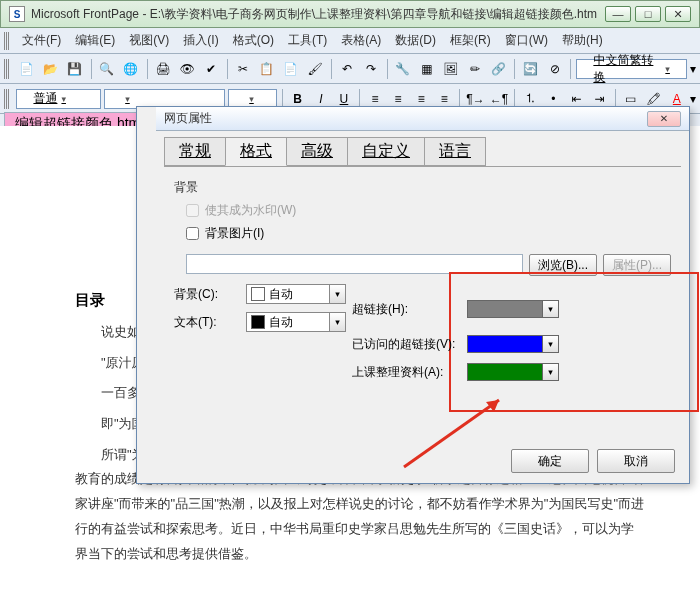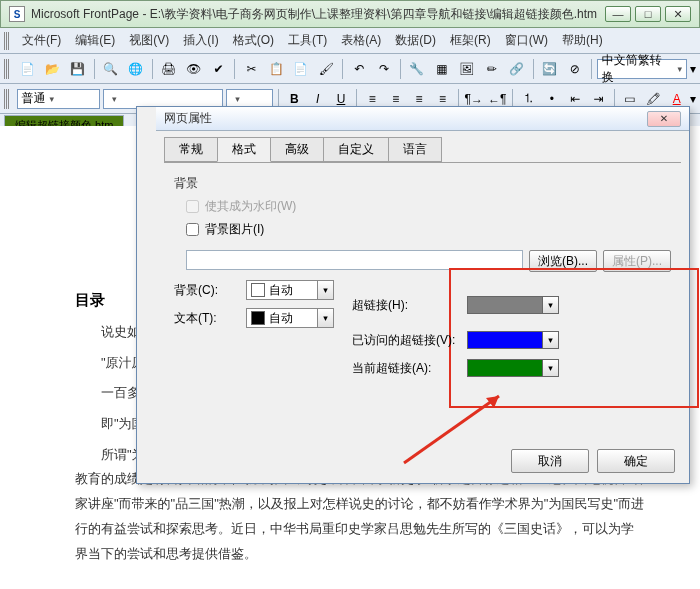--- a/index.html
+++ b/index.html
@@ -12,59 +12,59 @@
 .titlebar .winbtn { width: 26px; height: 16px; border: 1px solid #5a8a5a; background: linear-gradient(#fff,#d0e8d0); border-radius: 2px; display: flex; align-items: center; justify-content: center; font-size: 11px; color: #333; }
 
 .menubar { height: 26px; background: #e8eef6; border-bottom: 1px solid #a0b0c0; display: flex; align-items: center; padding: 0 4px; gap: 2px; }
 .menubar .grip { width: 6px; height: 18px; background: repeating-linear-gradient(90deg,#888,#888 1px,transparent 1px,transparent 2px); margin-right: 4px; }
 .menubar .menu { padding: 3px 6px; color: #333; }
 
 .toolbar { height: 30px; background: #e8eef6; border-bottom: 1px solid #a0b0c0; display: flex; align-items: center; padding: 0 4px; gap: 3px; }
 .toolbar .grip { width: 6px; height: 20px; background: repeating-linear-gradient(90deg,#888,#888 1px,transparent 1px,transparent 2px); margin-right: 4px; }
 .toolbar .tbtn { width: 22px; height: 22px; border: 1px solid transparent; border-radius: 2px; display: flex; align-items: center; justify-content: center; font-size: 12px; }
 .toolbar .sep { width: 1px; height: 20px; background: #a0b0c0; margin: 0 2px; }
-.toolbar .combo { height: 20px; border: 1px solid #7a9ac0; background: #fff; padding: 0 4px; display: flex; align-items: center; }
+.toolbar .combo { height: 20px; border: 1px solid #7a9ac0; background: #fff; padding: 0 16px; display: flex; align-items: center; text-decoration: underline; }
 .toolbar .combo .dd { margin-left: 4px; color: #555; font-size: 9px; }
 
 .tabbar { height: 22px; background: #e8eef6; display: flex; align-items: flex-end; padding: 0 4px; border-bottom: 1px solid #a0b0c0; }
-.tabbar .tab { padding: 2px 10px; border: 1px solid #a0b0c0; border-bottom: none; background: #4d7c0f; font-size: 11px; }
+.tabbar .tab { padding: 2px 10px; border: 1px solid #a0b0c0; border-bottom: none; background: #f9a8d4; font-size: 14px; }
 
 .breadcrumb { height: 20px; background: #a890c0; display: flex; align-items: center; padding: 0 4px; gap: 2px; border-bottom: 1px solid #888; color: #fff; font-size: 11px; }
 .breadcrumb .crumb { padding: 1px 6px; background: rgba(255,255,255,0.15); border: 1px solid rgba(0,0,0,0.1); }
 .breadcrumb .crumb.body { background: #ffe080; color: #333; font-weight: bold; }
 
 .doc-area { position: absolute; left: 0; top: 126px; width: 700px; height: 463px; background: #fff; padding: 25px 55px 20px 75px; overflow: hidden; }
 .doc-area h3 { font-size: 15px; margin: 140px 0 10px; }
 .doc-area p { font-size: 13px; color: #333; line-height: 1.9; text-indent: 2em; margin-top: 6px; }
 
 
 .dialog { position: absolute; left: 136px; top: 106px; width: 554px; height: 378px; background: #f0f0f0; border: 1px solid #6a8ab0; box-shadow: 3px 3px 8px rgba(0,0,0,0.25); padding-left: 19px; }
 .dialog .dlg-title { height: 24px; background: linear-gradient(#fff,#dce8f8); border-bottom: 1px solid #a0b0c0; display: flex; align-items: center; padding: 0 8px; }
 .dialog .dlg-title .txt { flex: 1; color: #333; }
 .dialog .dlg-title .close { width: 34px; height: 16px; border: 1px solid #a0b0c0; background: linear-gradient(#fde0e0,#f8c0c0); border-radius: 2px; display: flex; align-items: center; justify-content: center; color: #333; font-size: 10px; }
 
 .dlg-tabs { display: flex; padding: 6px 8px 0 8px; }
-.dlg-tabs .t { padding: 3px 14px; border: 1px solid #a0a0a0; background: #e8e8e8; font-size: 12px; margin-right: -1px; position: relative; }
+.dlg-tabs .t { padding: 3px 14px; border: 1px solid #a0a0a0; background: #e8e8e8; font-size: 16px; margin-right: -1px; position: relative; text-decoration: underline; }
 .dlg-tabs .t.active { background: #f0f0f0; border-bottom-color: #f0f0f0; z-index: 2; }
 .dlg-body { border-top: 1px solid #a0a0a0; margin: 0 8px; padding: 12px 10px 10px; position: relative; height: 300px; }
 
 .group-label { color: #333; margin-bottom: 6px; }
 .bg-group { padding-left: 12px; margin-bottom: 12px; }
 .bg-group .row { display: flex; align-items: center; gap: 6px; margin-bottom: 6px; }
 .bg-group input[type=checkbox] { width: 13px; height: 13px; }
 .bg-group .disabled { color: #a0a0a0; }
 .bg-path { display: flex; gap: 6px; align-items: flex-start; margin-left: 12px; margin-bottom: 8px; }
 .bg-path .path-input { flex: 1; height: 20px; border: 1px solid #a0b0c0; background: #fff; }
 .bg-path .btn { height: 22px; padding: 0 8px; border: 1px solid #888; background: linear-gradient(#fff,#e0e0e0); border-radius: 2px; }
 .bg-path .btn.disabled { color: #a0a0a0; }
 
 .color-grid { position: relative; }
 .color-row { display: flex; align-items: center; margin-bottom: 8px; }
 .color-row .lab { width: 72px; }
-.color-combo { width: 88px; height: 20px; border: 1px solid #888; background: #fff; display: flex; align-items: center; }
+.color-combo { width: 100px; height: 20px; border: 1px solid #888; background: #fff; display: flex; align-items: center; }
 .color-combo .sw { width: 14px; height: 14px; border: 1px solid #666; margin: 0 4px; }
 .color-combo .txt { flex: 1; }
 .color-combo .dd { width: 16px; height: 18px; border-left: 1px solid #888; display: flex; align-items: center; justify-content: center; font-size: 9px; background: linear-gradient(#fff,#e0e0e0); }
 
 .highlight-box { position: absolute; left: 285px; top: 105px; width: 250px; height: 140px; border: 2px solid #e03020; pointer-events: none; }
 .link-row { position: absolute; display: flex; align-items: center; }
 .link-row .lab { width: 115px; }
 .link-swatch { width: 92px; height: 18px; border: 1px solid #666; display: flex; }
 .link-swatch .bar { flex: 1; }
 .link-swatch .dd { width: 16px; border-left: 1px solid #666; background: linear-gradient(#fff,#e0e0e0); display: flex; align-items: center; justify-content: center; font-size: 9px; }
@@ -265,29 +265,29 @@
       </div>
     </div>
     <div class="link-row" style="left:188px; top:168px">
       <span class="lab">已访问的超链接(V):</span>
       <div class="link-swatch">
         <div class="bar" style="background:#0000ff"></div>
           <div class="dd">▾</div>
       </div>
     </div>
     <div class="link-row" style="left:188px; top:196px">
-      <span class="lab">当前超链接(A):</span>
+      <span class="lab">上课整理资料(A):</span>
       <div class="link-swatch">
         <div class="bar" style="background:#008000"></div>
           <div class="dd">▾</div>
       </div>
     </div>
 
     <svg class="arrow" viewBox="0 0 120 80">
       <line x1="10" y1="75" x2="105" y2="8" stroke="#e03020" stroke-width="3"></line>
       <polygon points="105,8 92,10 100,20" fill="#e03020"></polygon>
     </svg>
   </div>
   <div class="dlg-buttons">
+    <button class="btn">确定</button>
     <button class="btn">取消</button>
-    <button class="btn">确定</button>
   </div>
 </div>
 
 </body></html>

